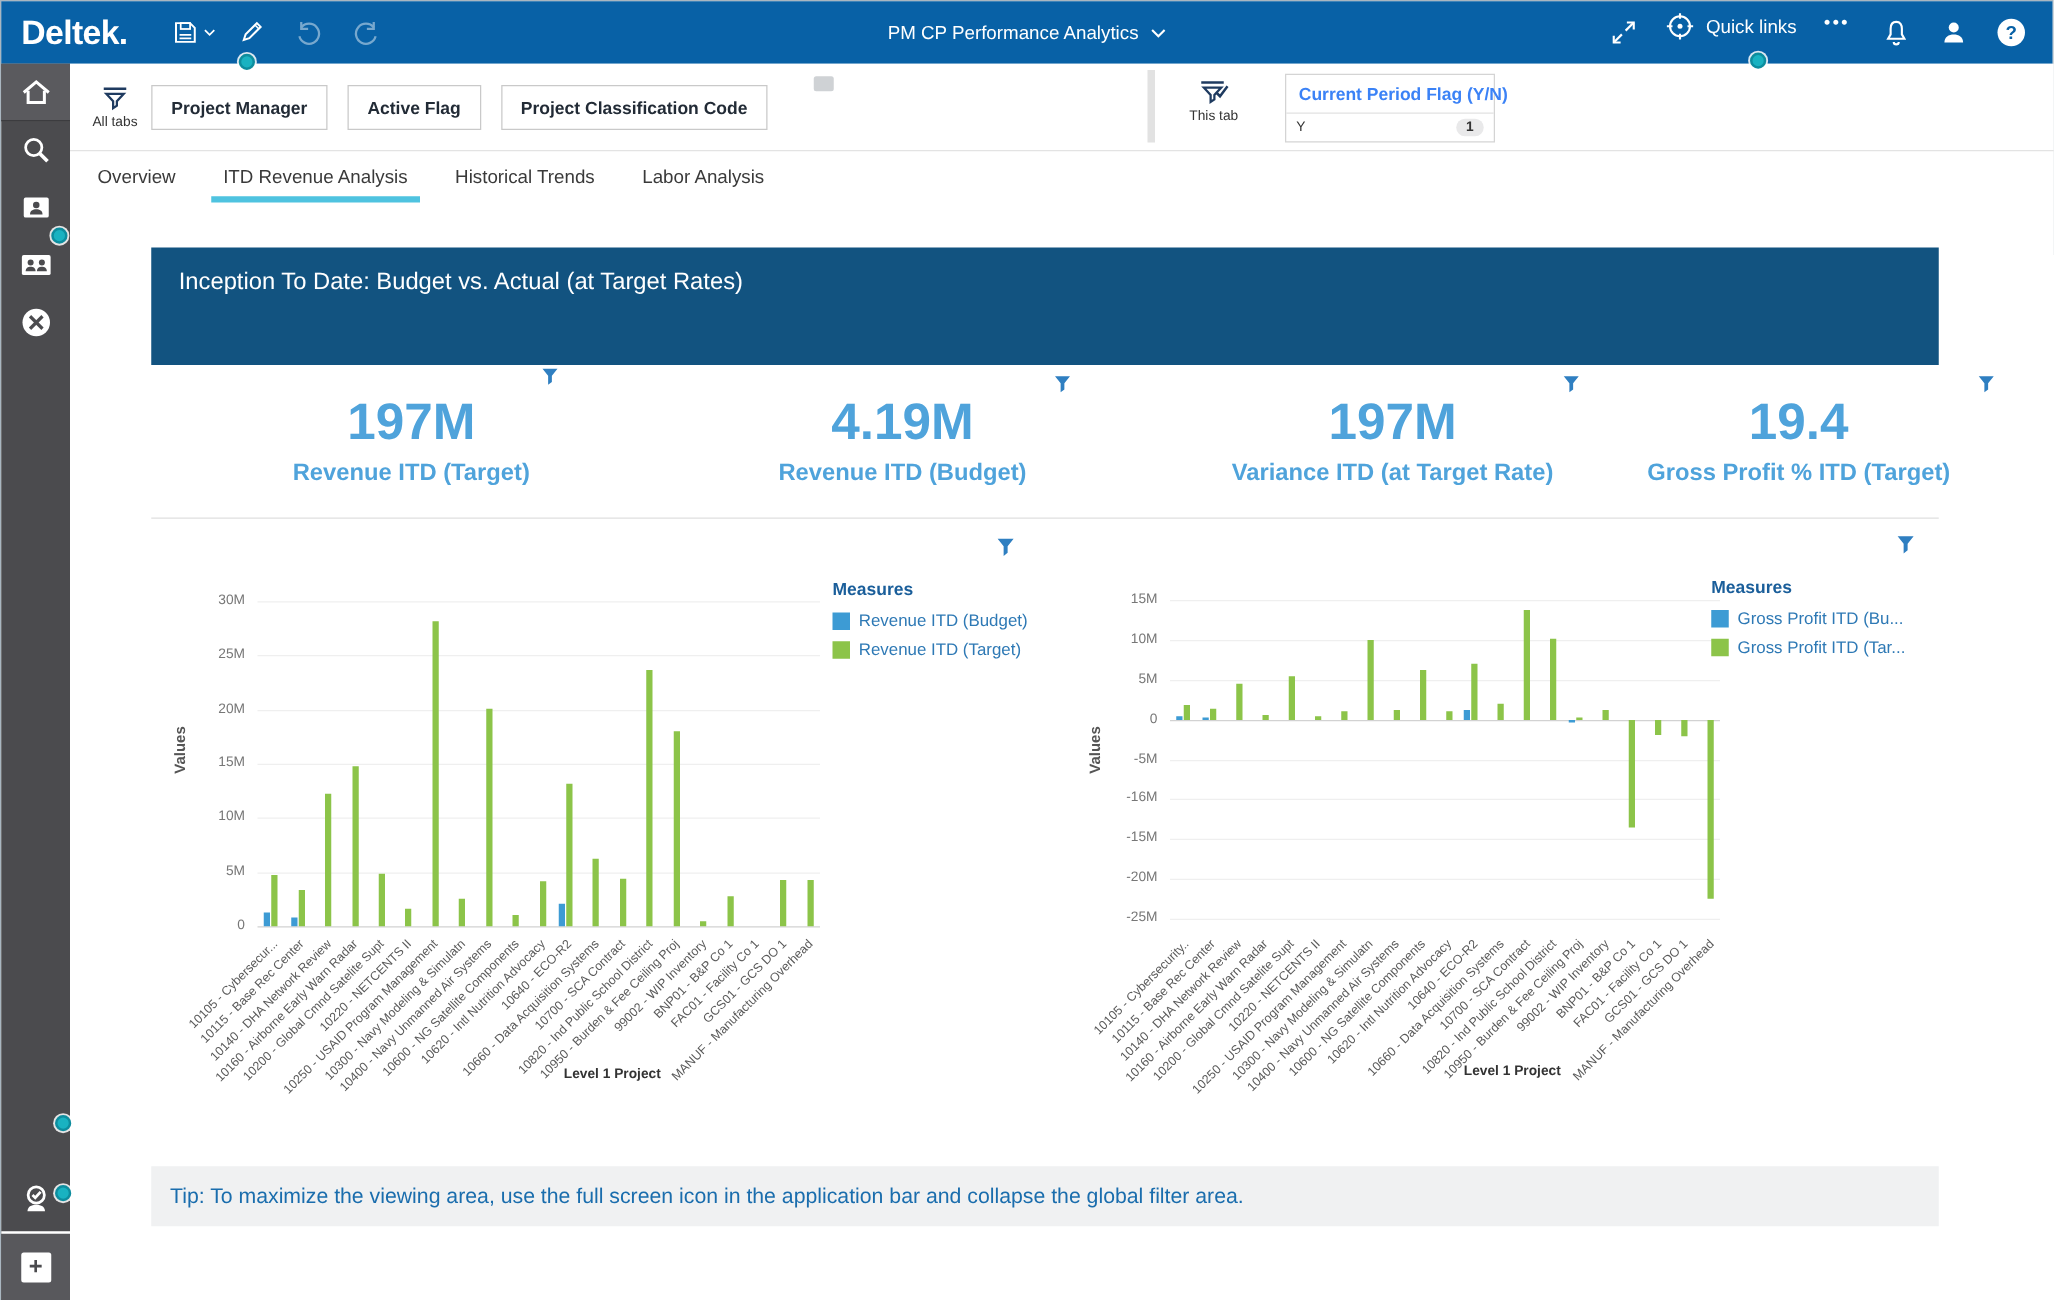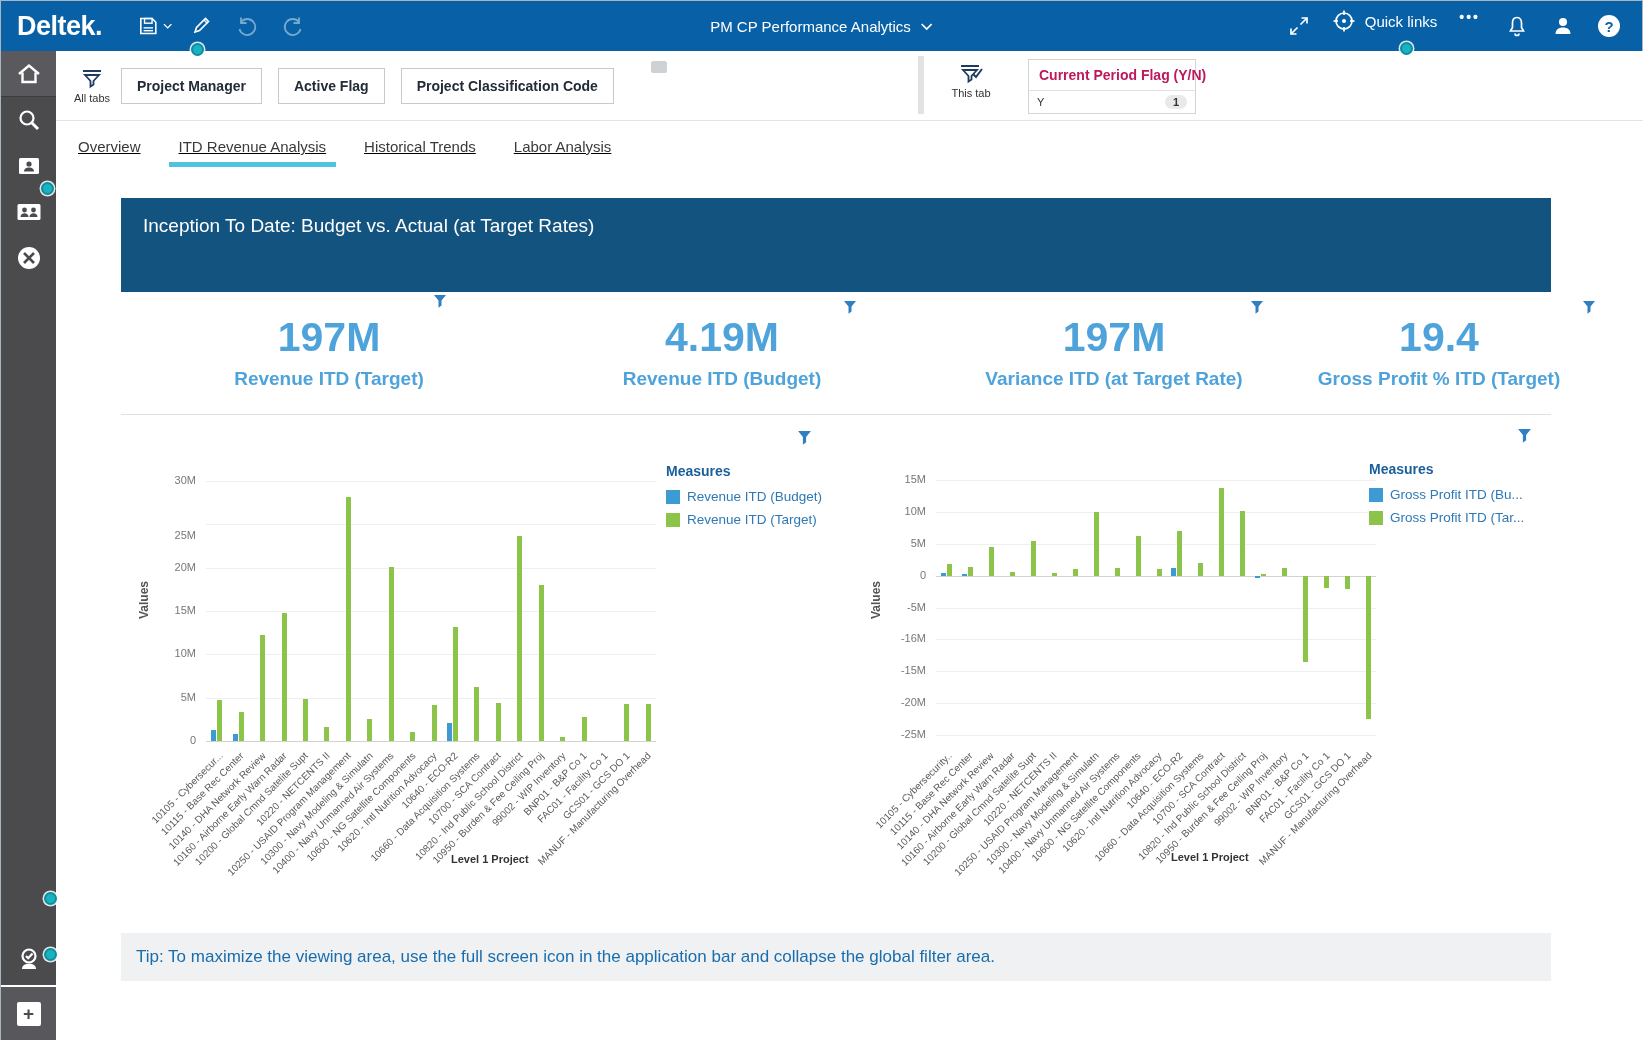--- a/index.html
+++ b/index.html
@@ -32,26 +32,26 @@
   .filterbar { position:relative; height:70px; border-bottom:1px solid #e3e3e3; display:flex; align-items:center; padding-left:7px; }
   .alltabs { display:flex; flex-direction:column; align-items:center; gap:2px; width:58px; font-size:11px; color:#333; }
   .fbtn { background:#fff; border:1px solid #c9c9c9; font-family:"Liberation Sans",sans-serif; font-weight:bold; font-size:14px; color:#222b36; padding:9px 15px; margin-right:16px; cursor:pointer; }
   .fbtn:first-of-type { }
   .handle-rect { position:absolute; left:595px; top:10px; width:16px; height:12px; background:#cfd2d5; border-radius:2px; }
   .splitter { position:absolute; left:862px; top:5px; height:58px; display:flex; align-items:center; gap:3px; }
   .splitter .grip { color:#555; font-size:15px; }
   .splitter .bar { width:6px; height:58px; background:#e2e2e2; }
   .thistab { position:absolute; left:885px; top:12px; display:flex; flex-direction:column; align-items:center; gap:2px; width:60px; font-size:11px; color:#333; }
   .flt-card { position:absolute; left:972px; top:8px; width:168px; border:1px solid #d4d4d4; background:#fff; }
-  .flt-card .hd { font-size:14px; font-weight:bold; color:#be185d; padding:7px 10px; border-bottom:1px solid #e2e2e2; white-space:nowrap; }
+  .flt-card .hd { font-size:14px; font-weight:bold; color:#3b82f6; padding:7px 10px; border-bottom:1px solid #e2e2e2; white-space:nowrap; }
   .flt-card .bd { display:flex; align-items:center; justify-content:space-between; padding:4px 8px; }
   .flt-card .val { font-size:11px; color:#333; }
   .badge { background:#e9e9ea; border-radius:9px; font-size:11px; font-weight:bold; color:#333; padding:1px 8px; }
 
-  .tabsrow { display:flex; gap:30px; padding:0 0 0 18px; height:46px; align-items:flex-end;text-decoration:underline; }
+  .tabsrow { display:flex; gap:30px; padding:0 0 0 18px; height:46px; align-items:flex-start; }
   .tab { font-size:15px; color:#3a3a3a; cursor:pointer; position:relative; padding:12px 4px; }
   .tab.active:after { content:""; position:absolute; left:-6px; right:-6px; bottom:0; height:5px; background:#4fc3e0; }
 
   .banner { margin:31px 93px 0 65px; height:94px; background:#125380; color:#fff; padding:17px 0 0 22px; font-size:19px; }
 
   .kpirow { position:relative; margin:0 93px 0 65px; height:122px;font-weight:bold; }
   .kpi { position:absolute; top:22px; width:420px; text-align:center; }
   .kpi .v { font-size:41px; color:#4fa3db; cursor:pointer; }
   .kpi .l { font-size:19px; color:#4fa3db; margin-top:7px; }
   .kpi-funnel { position:absolute; top:2px; cursor:pointer; }
@@ -316,21 +316,21 @@
           <div class="ytick" style="top: 279px;">0</div>
           <div class="gridline" style="top: 242.667px;"></div>
           <div class="ytick" style="top: 235.667px;">5M</div>
           <div class="gridline" style="top: 199.333px;"></div>
           <div class="ytick" style="top: 192.333px;">10M</div>
           <div class="gridline" style="top: 156px;"></div>
           <div class="ytick" style="top: 149px;">15M</div>
           <div class="gridline" style="top: 112.667px;"></div>
           <div class="ytick" style="top: 105.667px;">20M</div>
           <div class="gridline" style="top: 69.3333px;"></div>
-          <div class="ytick" style="top: 74px;">25M</div>
+          <div class="ytick" style="top: 62px;">25M</div>
           <div class="gridline" style="top: 26px;"></div>
           <div class="ytick" style="top: 19px;">30M</div>
           <div class="catlab" style="left: 10.7143px; top: 295px;">10105 - Cybersecur...</div>
           <div class="bar" title="10105 - Cybersecur...: 1.3M" style="left: 5.21429px; width: 5px; top: 274.733px; height: 11.2667px; background: rgb(61, 155, 212);"></div>
           <div class="bar" title="10105 - Cybersecur...: 4.7M" style="left: 11.2143px; width: 5px; top: 245.267px; height: 40.7333px; background: rgb(140, 196, 73);"></div>
           <div class="catlab" style="left: 32.1429px; top: 295px;">10115 - Base Rec Center</div>
           <div class="bar" title="10115 - Base Rec Center: 0.8M" style="left: 26.6429px; width: 5px; top: 279.067px; height: 6.93333px; background: rgb(61, 155, 212);"></div>
           <div class="bar" title="10115 - Base Rec Center: 3.3M" style="left: 32.6429px; width: 5px; top: 257.4px; height: 28.6px; background: rgb(140, 196, 73);"></div>
           <div class="catlab" style="left: 53.5714px; top: 295px;">10140 - DHA Network Review</div>
           <div class="bar" title="10140 - DHA Network Review: 12.2M" style="left: 54.0714px; width: 5px; top: 180.267px; height: 105.733px; background: rgb(140, 196, 73);"></div>

